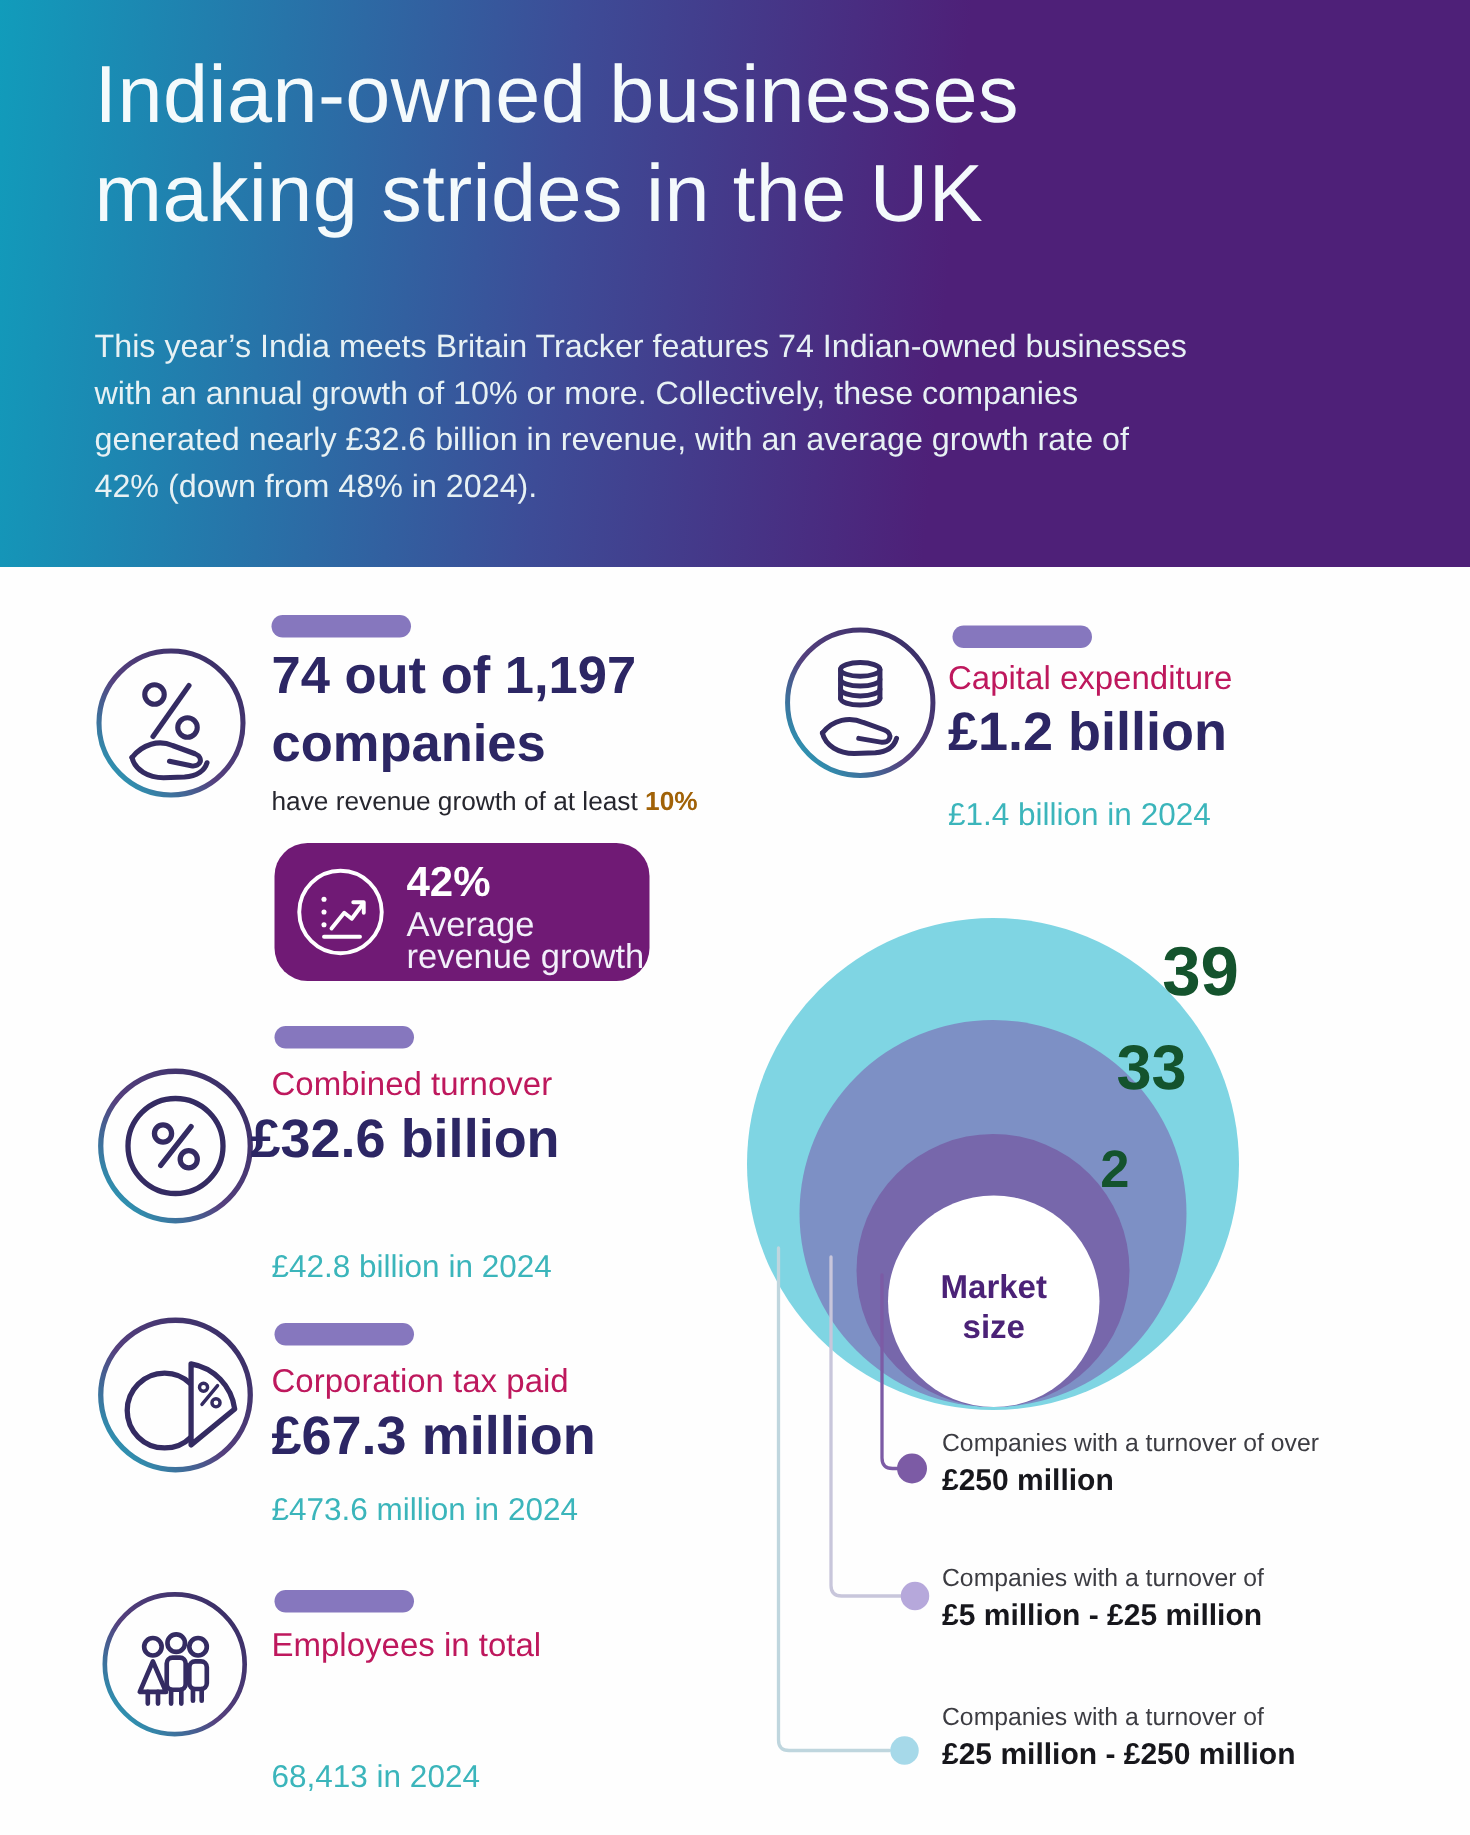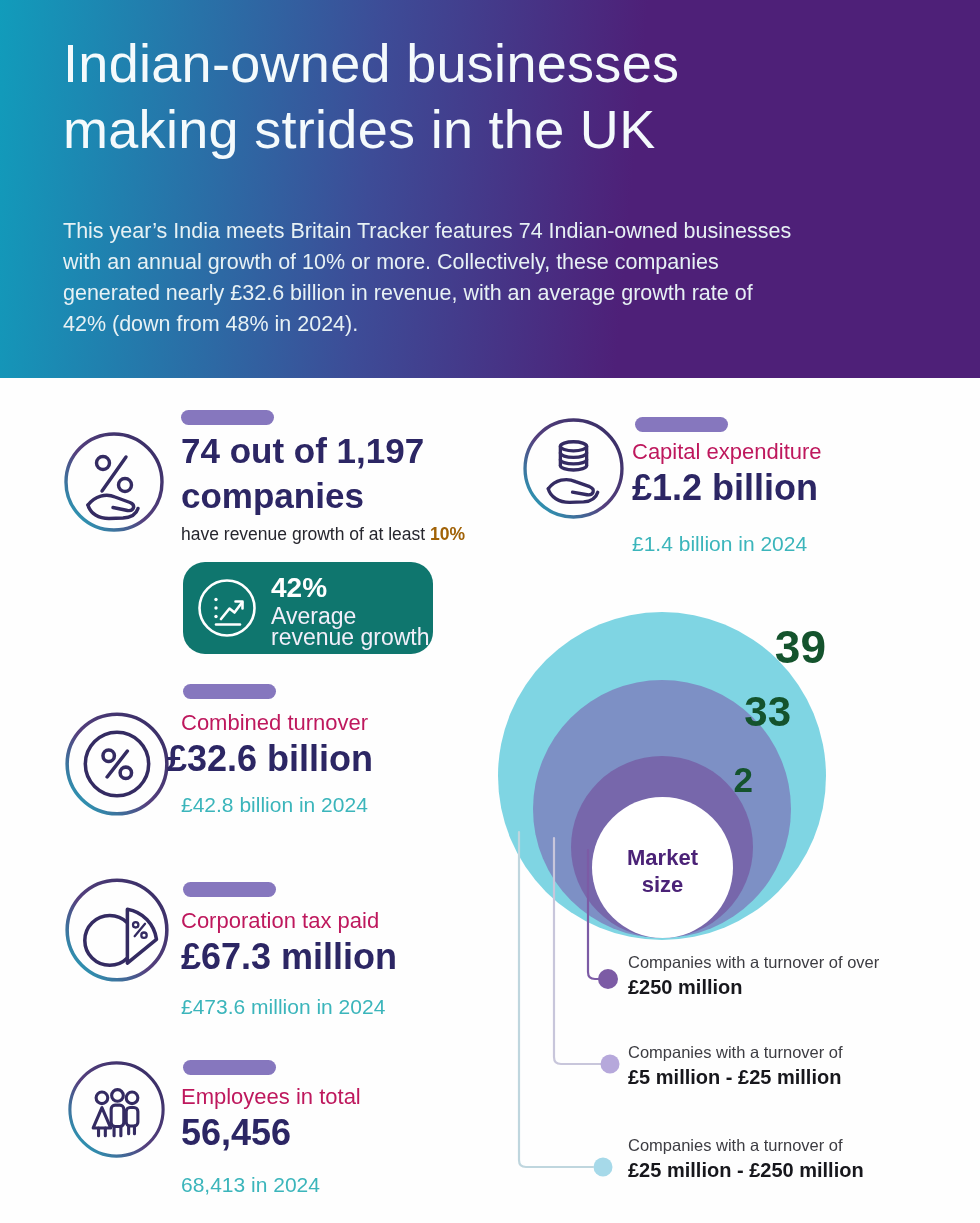--- a/index.html
+++ b/index.html
@@ -19,21 +19,21 @@
   .ring{position:absolute;}
   .stat-label{position:absolute;font-size:22px;color:#be185d;line-height:24px;}
   .stat-value{position:absolute;font-size:36px;font-weight:700;color:#2C2664;line-height:44px;}
   .stat-prev{position:absolute;font-size:21px;font-weight:500;color:#3BB5BB;line-height:26px;}
   .headline{position:absolute;font-size:35px;font-weight:700;color:#2C2664;line-height:45px;}
   .subline{position:absolute;font-size:17.5px;color:#26262e;line-height:24px;}
   .subline b{font-weight:700;color:#a16207;}
 
   
   .box42{position:absolute;left:183px;top:562px;width:250px;height:92px;border-radius:22px;
-         background:#0f766e;}
+         background:#701a75;}
   .box42 .b-icon{position:absolute;left:13px;top:15px;}
   .box42 .b-value{position:absolute;left:88px;top:10px;color:#fff;font-size:28px;font-weight:700;}
   .box42 .b-label{position:absolute;left:88px;top:44px;color:#F2EFFA;font-size:23px;line-height:21px;}
 
   
   .bubble{position:absolute;border-radius:50%;}
   .b39{left:498px;top:612px;width:328px;height:328px;background:#7FD5E3;}
   .b33{left:533px;top:680px;width:258px;height:258px;background:#7D90C5;}
   .b2 {left:571px;top:756px;width:182px;height:182px;background:#7767AB;}
   .bwhite{left:592px;top:797px;width:141px;height:141px;background:#ffffff;}
@@ -123,21 +123,21 @@
       <circle cx="52" cy="52" r="48" stroke="url(#rg2)"></circle>
       <circle cx="52" cy="52" r="30.5"></circle>
       <circle cx="44" cy="44" r="5.5"></circle>
         <circle cx="60.5" cy="60.5" r="5.5"></circle>
       <line x1="62" y1="39.5" x2="42.5" y2="64.5"></line>
     </svg>
   </div>
   <div class="pill" style="left:183px;top:684px;"></div>
   <div class="stat-label" style="left:181px;top:711px;">Combined turnover</div>
   <div class="stat-value" style="left:167px;top:737px;">£32.6 billion</div>
-  <div class="stat-prev" style="left:181px;top:792px;">£42.8 billion in 2024</div>
+  <div class="stat-prev" style="left:181px;top:832px;">£42.8 billion in 2024</div>
 
   <div class="ring" style="left:63px;top:876px;">
     <svg width="108" height="108" viewBox="0 0 104 104" fill="none" stroke="#342B62" stroke-width="3.4" stroke-linecap="round" stroke-linejoin="round">
       <defs>
           <linearGradient id="rg3" x1="0" y1="1" x2="1" y2="0">
         <stop offset="0" stop-color="#1FB3C5"></stop>
             <stop offset="0.45" stop-color="#55407E"></stop>
             <stop offset="1" stop-color="#342B62"></stop>
       </linearGradient>
         </defs>
@@ -172,21 +172,20 @@
       <path d="M37 50 L28 71 H46 Z"></path>
       <path d="M33.5 71 V79 M40.5 71 V79"></path>
       <rect x="46.5" y="47.5" width="13" height="22" rx="4"></rect>
       <path d="M49.5 69.5 V79 M56.5 69.5 V79"></path>
       <rect x="62" y="50" width="12" height="19" rx="4"></rect>
       <path d="M64.5 69 V77 M70.5 69 V77"></path>
     </svg>
   </div>
   <div class="pill" style="left:183px;top:1060px;"></div>
   <div class="stat-label" style="left:181px;top:1085px;">Employees in total</div>
-  <div class="stat-value" style="left:181px;top:1111px;">56,456</div>
   <div class="stat-prev" style="left:181px;top:1172px;">68,413 in 2024</div>
 
   <div class="ring" style="left:521px;top:416px;">
     <svg width="105" height="105" viewBox="0 0 104 104" fill="none" stroke="#342B62" stroke-width="3.3" stroke-linecap="round" stroke-linejoin="round">
       <defs>
           <linearGradient id="rg5" x1="0" y1="1" x2="1" y2="0">
         <stop offset="0" stop-color="#1FB3C5"></stop>
             <stop offset="0.45" stop-color="#55407E"></stop>
             <stop offset="1" stop-color="#342B62"></stop>
       </linearGradient>

